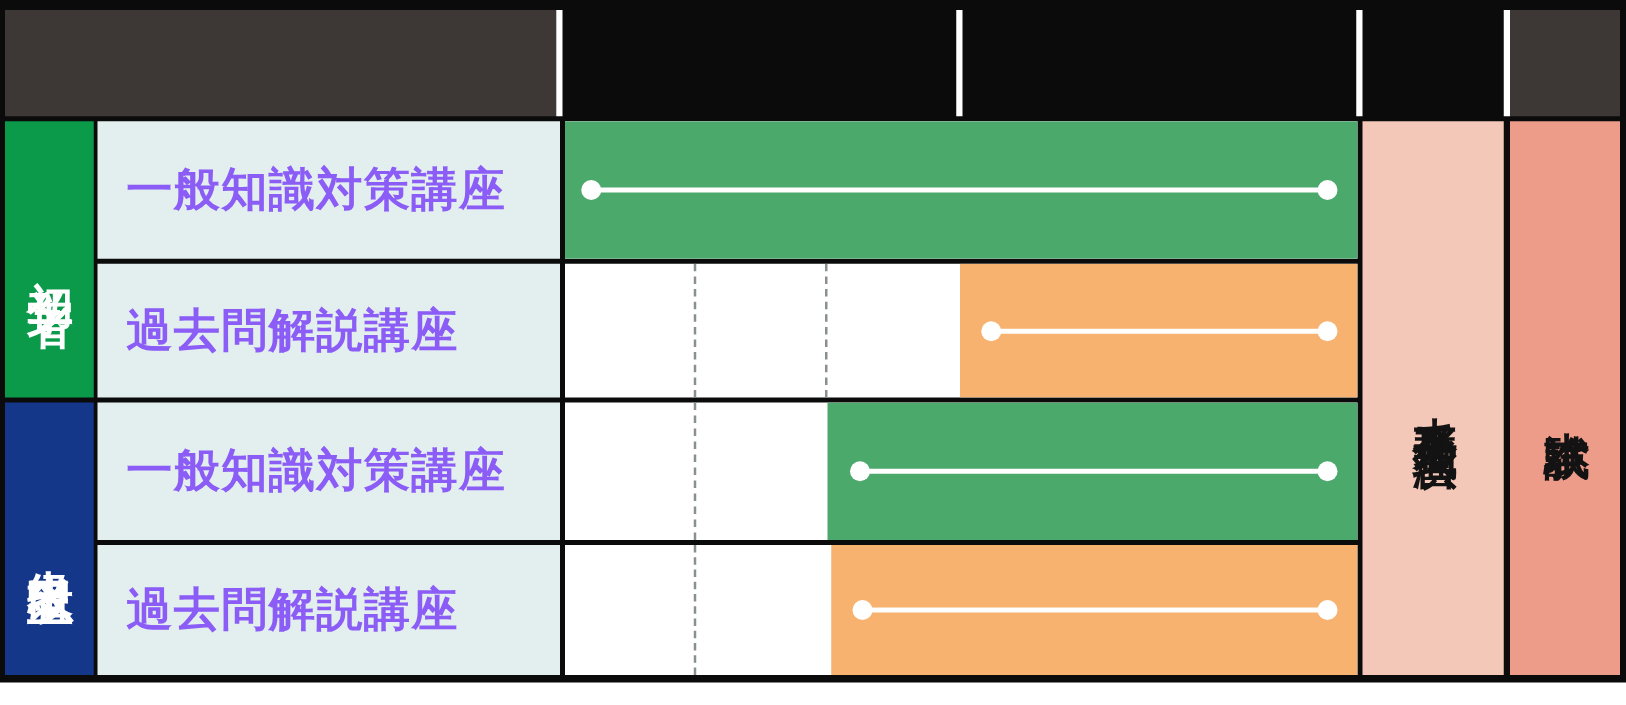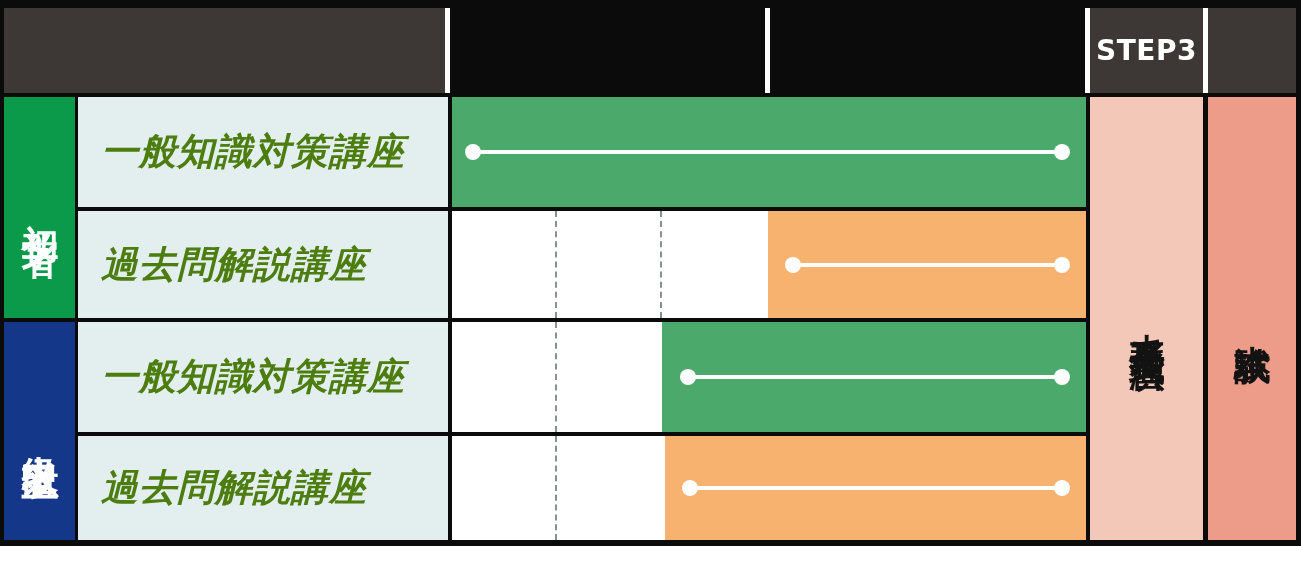--- a/index.html
+++ b/index.html
@@ -30,21 +30,21 @@
   .group-cell{left:4px;width:71px;display:flex;align-items:center;justify-content:center;}
   .group-top{top:97px;height:221px;}
   .group-bottom{top:322px;height:218px;}
   .vtext{writing-mode:vertical-rl;text-orientation:upright;}
   .group-label{color:#ffffff;font-size:37px;font-weight:bold;}
   .group-top .group-label{letter-spacing:9px;}
   .group-bottom .group-label{letter-spacing:2px;}
 
   
   .course-cell{left:78px;width:370px;display:flex;align-items:center;}
-  .course-label{font-size:37px;font-weight:bold;color:#4d7c0f;letter-spacing:1px;padding-left:23px;white-space:nowrap;font-style:italic;}
+  .course-label{font-size:37px;font-weight:bold;color:#8b5cf6;letter-spacing:1px;padding-left:23px;white-space:nowrap;}
 
   
   .timeline-cell{left:452px;width:634px;background:#ffffff;overflow:hidden;}
   .gantt-bar{position:absolute;top:0;height:100%;}
   .bar-line{position:absolute;top:calc(50% - 2px);height:4px;background:#ffffff;}
   .bar-dot{position:absolute;top:calc(50% - 8px);width:16px;height:16px;border-radius:50%;background:#ffffff;}
   .dash{position:absolute;top:0;height:100%;width:0;border-left:2px dashed #8a8f8f;}
 
   
   .right-col{top:97px;height:443px;display:flex;align-items:center;justify-content:center;}
@@ -54,23 +54,20 @@
   .practice-col .right-col-label{letter-spacing:5px;}
   .exam-col .right-col-label{letter-spacing:2px;}
 </style>
 </head>
 <body>
 
 <div id="stage">
   <div id="frame">
 
     <div class="cell hseg hseg-a" style="background:#3d3836"></div>
-    <div class="cell hseg hseg-s3" style="background:#3d3836">
-      <span class="step-label">STEP3</span>
-    </div>
     <div class="cell hseg hseg-b" style="background:#3d3836"></div>
     <div class="hdivider hd1"></div>
     <div class="hdivider hd2"></div>
     <div class="hdivider hd3"></div>
     <div class="hdivider hd4"></div>
 
     <div class="cell group-cell group-top" style="background:#0a9a4a">
       <span class="group-label vtext">初学者</span>
     </div>
     <div class="cell group-cell group-bottom" style="background:#15378a">

